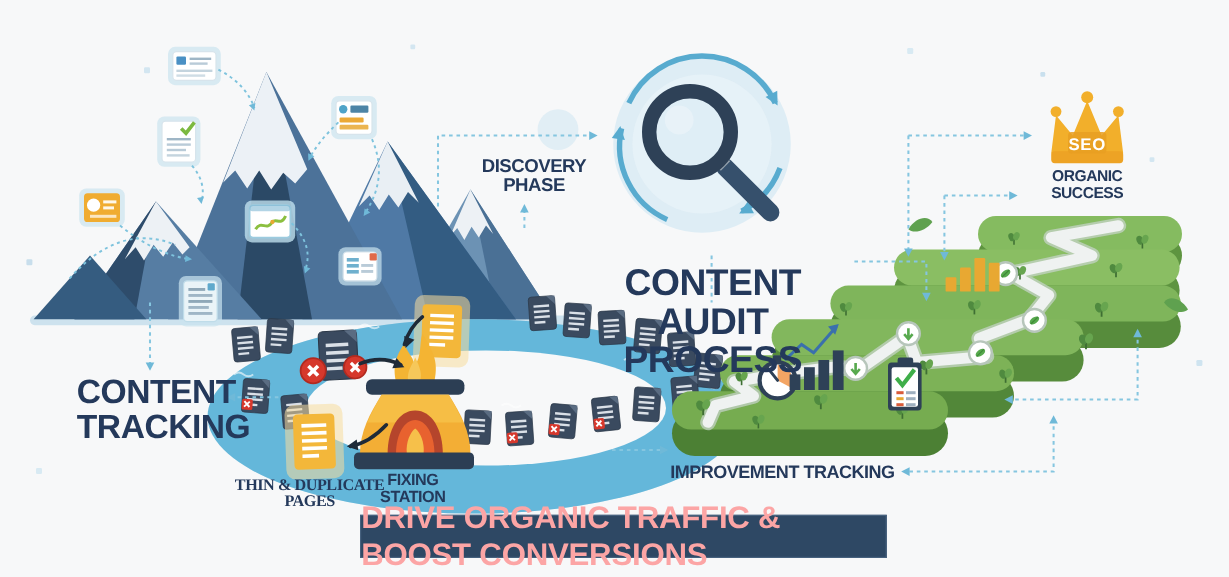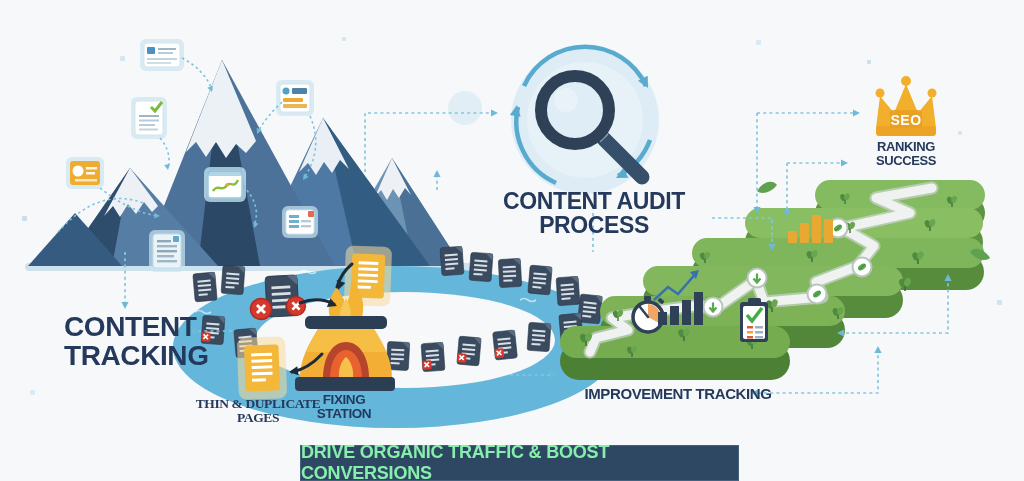--- a/index.html
+++ b/index.html
@@ -1,23 +1,23 @@
 <!DOCTYPE html>
 <html><head>
 <meta charset="utf-8">
 <style>
   html,body{margin:0;padding:0;}
   .stage{position:relative;width:1024px;height:481px;background:#f7f8f9;overflow:hidden;
          font-family:"Liberation Sans","DejaVu Sans",sans-serif;}
   .stage svg{position:absolute;left:0;top:0;}
   .lbl{position:absolute;color:#24395B;font-weight:bold;letter-spacing:-0.4px;line-height:1.04;}
   .center{text-align:center;}
-  .banner{position:absolute;left:300px;top:445px;width:437px;height:34px;background:#2E4864;
+  .banner{position:absolute;left:300px;top:429px;width:437px;height:34px;background:#2E4864;
           border:1px solid #46617E;display:flex;align-items:center;justify-content:center;
-          color:#86efac;font-weight:bold;font-size:18px;letter-spacing:-0.2px;}
+          color:#fca5a5;font-weight:bold;font-size:26px;letter-spacing:-0.2px;}
   .seo{position:absolute;left:880px;top:112px;width:52px;text-align:center;color:#fff;
        font-weight:bold;font-size:14px;letter-spacing:0.5px;}
 </style>
 </head>
 <body>
 
 <div class="stage">
 
 <svg width="1024" height="481" viewBox="0 0 1024 481">
   <defs>
@@ -374,30 +374,31 @@
   <use href="#ah" transform="translate(772,251) rotate(90)"></use>
   <use href="#ah" transform="translate(948,274) rotate(-90)"></use>
   <use href="#ah" transform="translate(837,333) rotate(180)"></use>
   <use href="#ah" transform="translate(878,346) rotate(-90)"></use>
   <use href="#ah" transform="translate(751,393) rotate(180)"></use>
   <use href="#ah" transform="translate(557,375)"></use>
   <use href="#ah" transform="translate(189,331) rotate(180)"></use>
   <use href="#ah" transform="translate(125,309) rotate(90)"></use>
 </svg>
 
-
-<div class="lbl center" style="left:488px;top:190px;width:212px;font-size:23px;">CONTENT AUDIT PROCESS</div>
+<div class="lbl center" style="left:385px;top:131px;width:120px;font-size:15.5px;">DISCOVERY PHASE</div>
+
+<div class="lbl center" style="left:488px;top:220px;width:212px;font-size:31px;">CONTENT AUDIT PROCESS</div>
 
 <div class="lbl" style="left:64px;top:312px;width:172px;font-size:28px;">CONTENT TRACKING</div>
 
 <div class="lbl center" style="left:190px;top:397px;width:136px;font-size:13.5px;font-family:Liberation Serif, serif;">THIN &amp; DUPLICATE PAGES</div>
 
 <div class="lbl center" style="left:304px;top:393px;width:80px;font-size:13.5px;">FIXING STATION</div>
 
-<div class="lbl center" style="left:568px;top:386px;width:220px;font-size:15px;white-space:nowrap;">IMPROVEMENT TRACKING</div>
+<div class="lbl center" style="left:542px;top:386px;width:220px;font-size:15px;white-space:nowrap;">IMPROVEMENT TRACKING</div>
 
 <div class="seo">SEO</div>
 
-<div class="lbl center" style="left:866px;top:140px;width:80px;font-size:13px;">RANKING SUCCESS</div>
+<div class="lbl center" style="left:866px;top:140px;width:80px;font-size:13px;">ORGANIC SUCCESS</div>
 
 <div class="banner">DRIVE ORGANIC TRAFFIC &amp; BOOST CONVERSIONS</div>
 
 </div>
 
 </body></html>

